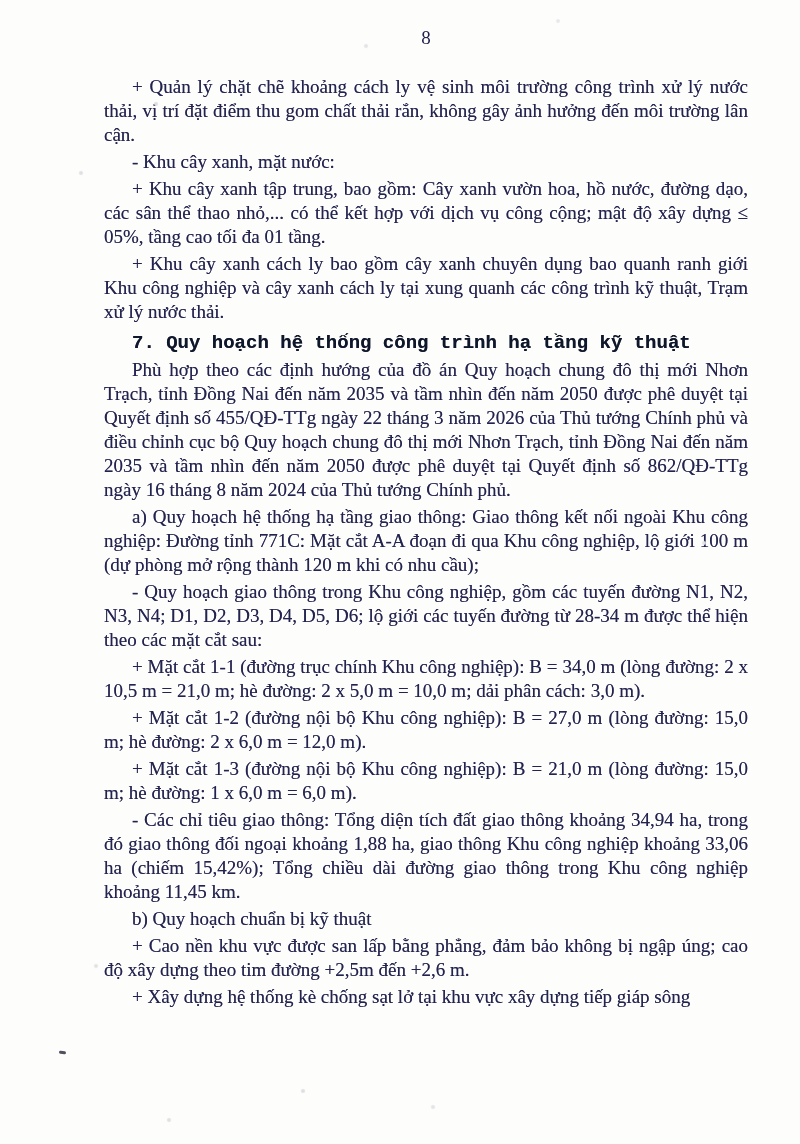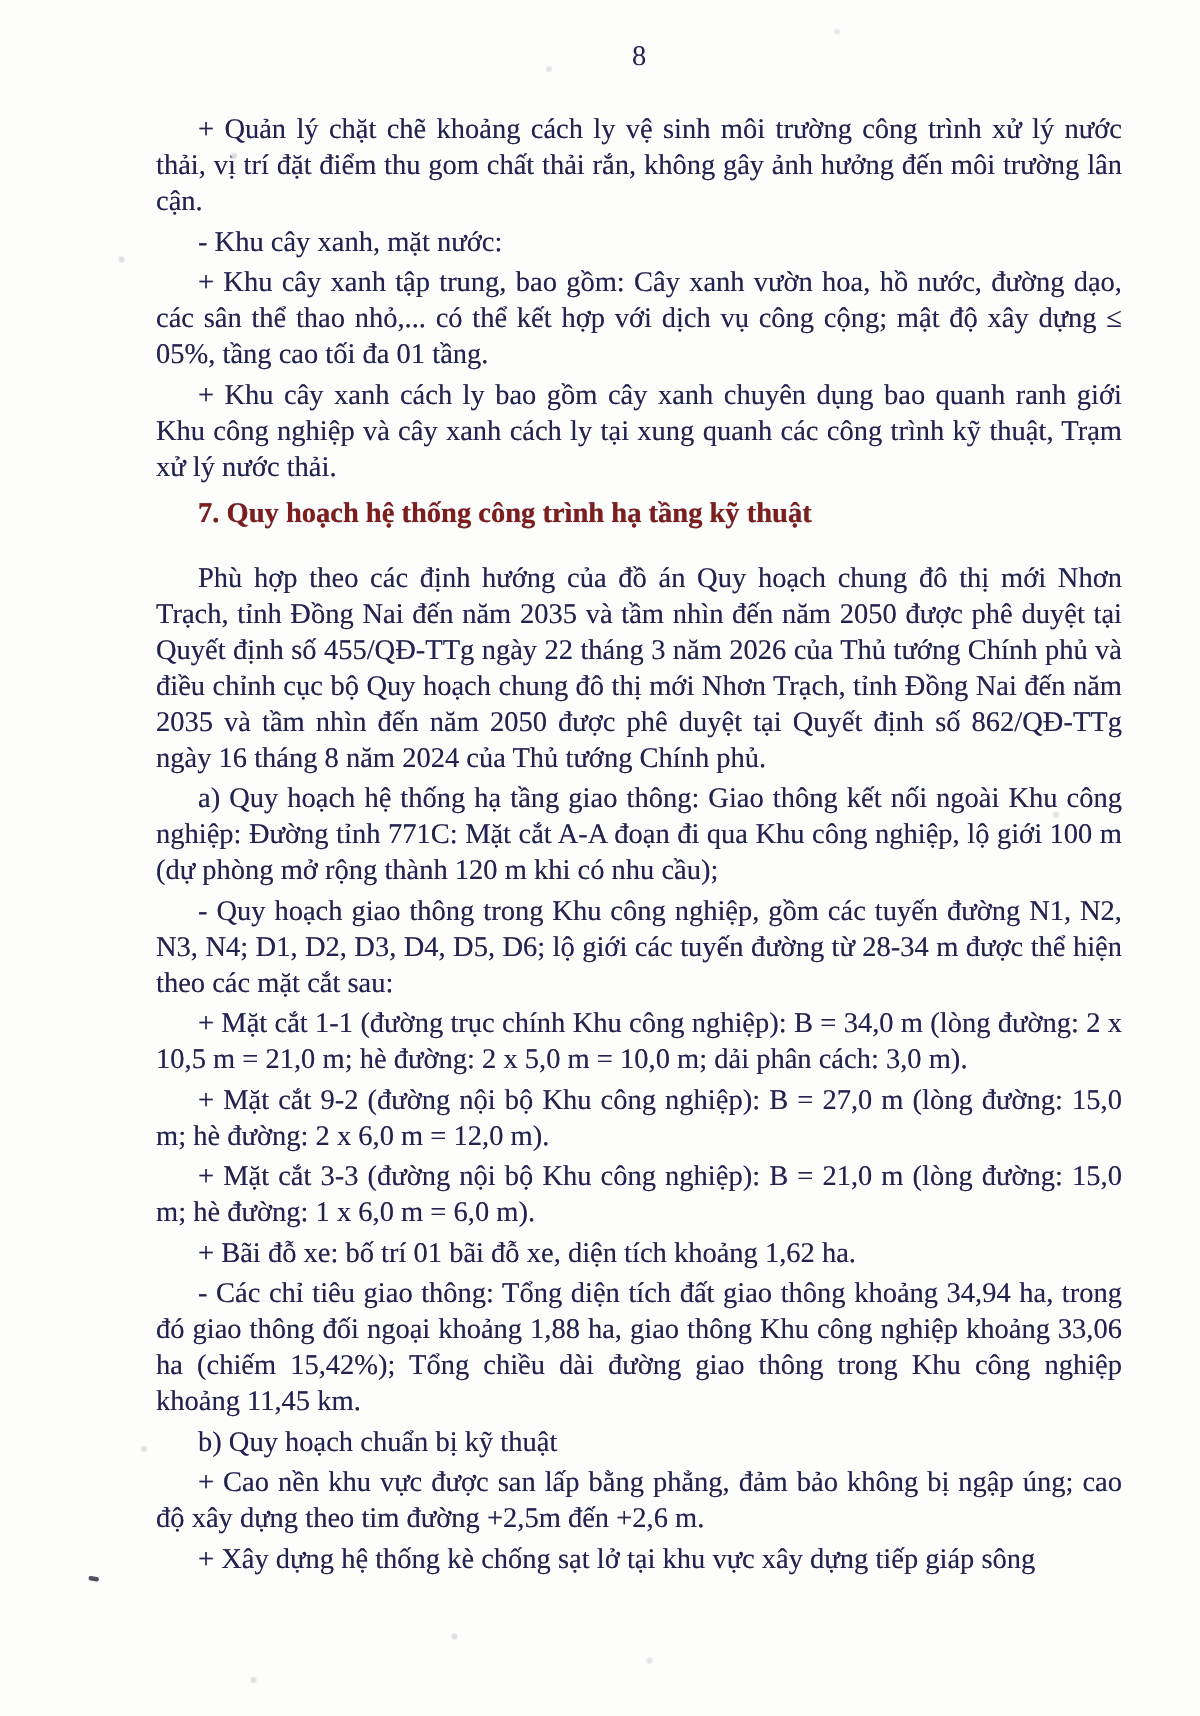--- a/index.html
+++ b/index.html
@@ -22,23 +22,24 @@
   p.para{
     margin:0 0 3px 0;
     font-size:19px;
     line-height:24px;
     text-align:justify;
     text-indent:28px;
     text-shadow:0 0 0.4px rgba(30,30,75,0.55);
   }
   p.heading{
     font-weight:bold;
-    color:#7f1d1d;
-    margin:7px 0 19px 0;
+    color:#0f172a;
+    margin:7px 0 3px 0;
     text-shadow:0 0 0.5px rgba(20,20,55,0.7);
+    font-family:Liberation Mono, monospace;
   }
   .it{}
   
   .noise{
     position:absolute;top:0;left:0;width:2px;height:2px;border-radius:50%;
     background:transparent;pointer-events:none;
     box-shadow:
       155px 103px 1px 1px #dcdce0,
       80px 172px 1px 1px #dfdfe3,
       365px 45px 1px 1px #e3e3e7,
@@ -78,25 +79,24 @@
     <p class="para heading"><span>7. Quy hoạch hệ thống công trình hạ tầng kỹ thuật</span></p>
 
     <p class="para"><span>Phù hợp theo các định hướng của đồ án Quy hoạch chung đô thị mới Nhơn Trạch, tỉnh Đồng Nai đến năm 2035 và tầm nhìn đến năm 2050 được phê duyệt tại Quyết định số 455/QĐ-TTg ngày 22 tháng 3 năm 2026 của Thủ tướng Chính phủ và điều chỉnh cục bộ Quy hoạch chung đô thị mới Nhơn Trạch, tỉnh Đồng Nai đến năm 2035 và tầm nhìn đến năm 2050 được phê duyệt tại Quyết định số 862/QĐ-TTg ngày 16 tháng 8 năm 2024 của Thủ tướng Chính phủ.</span></p>
 
     <p class="para"><span>a) Quy hoạch hệ thống hạ tầng giao thông: Giao thông kết nối ngoài Khu công nghiệp: Đường tỉnh 771C: Mặt cắt A-A đoạn đi qua Khu công nghiệp, lộ giới 100 m </span><span class="it">(dự phòng mở rộng thành 120 m khi có nhu cầu)</span><span>;</span></p>
 
     <p class="para"><span>- Quy hoạch giao thông trong Khu công nghiệp, gồm các tuyến đường N1, N2, N3, N4; D1, D2, D3, D4, D5, D6; lộ giới các tuyến đường từ 28-34 m được thể hiện theo các mặt cắt sau:</span></p>
 
     <p class="para"><span>+ Mặt cắt 1-1 </span><span class="it">(đường trục chính Khu công nghiệp)</span><span>: B = 34,0 m </span><span class="it">(lòng đường: 2 x 10,5 m = 21,0 m; hè đường: 2 x 5,0 m = 10,0 m; dải phân cách: 3,0 m)</span><span>.</span></p>
 
-    <p class="para"><span>+ Mặt cắt 9-2 </span><span class="it">(đường nội bộ Khu công nghiệp)</span><span>: B = 27,0 m </span><span class="it">(lòng đường: 15,0 m; hè đường: 2 x 6,0 m = 12,0 m)</span><span>.</span></p>
+    <p class="para"><span>+ Mặt cắt 1-2 </span><span class="it">(đường nội bộ Khu công nghiệp)</span><span>: B = 27,0 m </span><span class="it">(lòng đường: 15,0 m; hè đường: 2 x 6,0 m = 12,0 m)</span><span>.</span></p>
 
-    <p class="para"><span>+ Mặt cắt 3-3 </span><span class="it">(đường nội bộ Khu công nghiệp)</span><span>: B = 21,0 m </span><span class="it">(lòng đường: 15,0 m; hè đường: 1 x 6,0 m = 6,0 m)</span><span>.</span></p>
+    <p class="para"><span>+ Mặt cắt 1-3 </span><span class="it">(đường nội bộ Khu công nghiệp)</span><span>: B = 21,0 m </span><span class="it">(lòng đường: 15,0 m; hè đường: 1 x 6,0 m = 6,0 m)</span><span>.</span></p>
 
-    <p class="para"><span>+ Bãi đỗ xe: bố trí 01 bãi đỗ xe, diện tích khoảng 1,62 ha.</span></p>
 
     <p class="para"><span>- Các chỉ tiêu giao thông: Tổng diện tích đất giao thông khoảng 34,94 ha, trong đó giao thông đối ngoại khoảng 1,88 ha, giao thông Khu công nghiệp khoảng 33,06 ha </span><span class="it">(chiếm 15,42%)</span><span>; Tổng chiều dài đường giao thông trong Khu công nghiệp khoảng 11,45 km.</span></p>
 
     <p class="para"><span>b) Quy hoạch chuẩn bị kỹ thuật</span></p>
 
 
     <p class="para"><span>+ Cao nền khu vực được san lấp bằng phẳng, đảm bảo không bị ngập úng; cao độ xây dựng theo tim đường +2,5m đến +2,6 m.</span></p>
 
     <p class="para"><span>+ Xây dựng hệ thống kè chống sạt lở tại khu vực xây dựng tiếp giáp sông</span></p>
 

